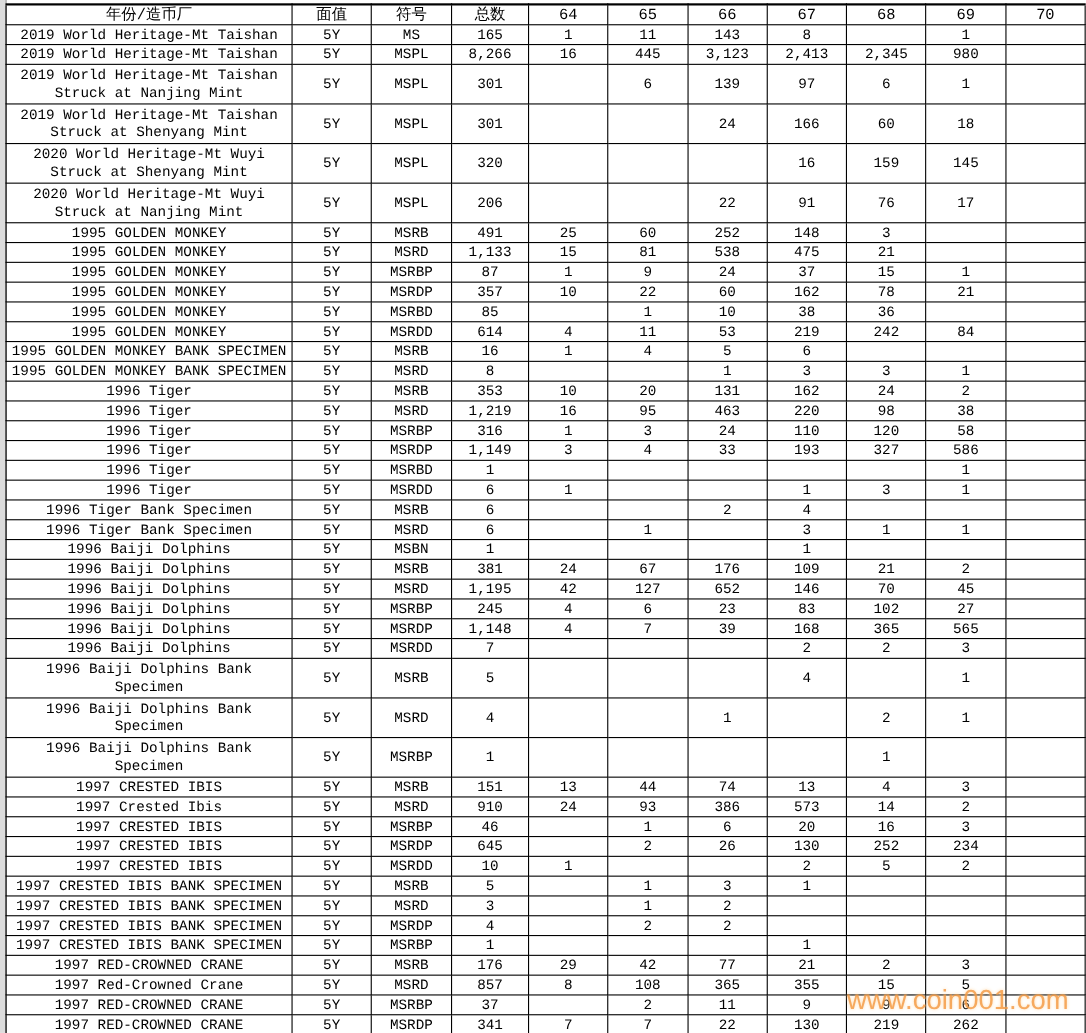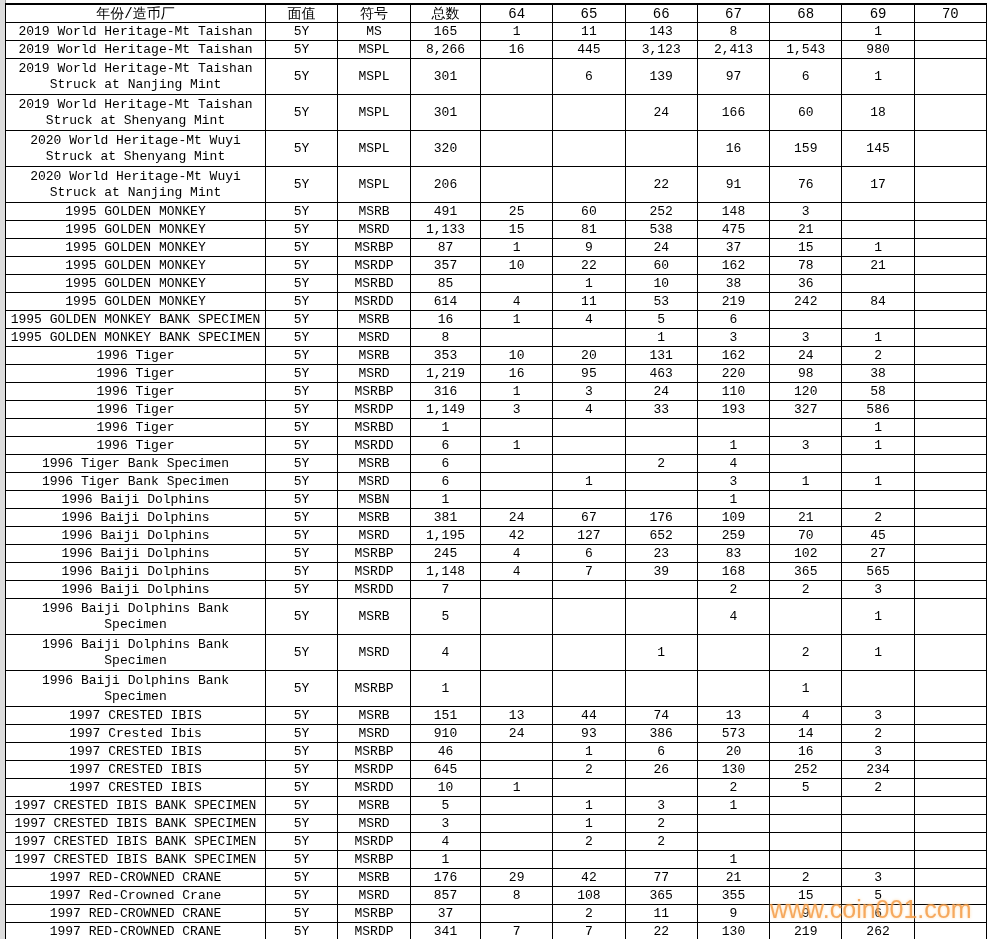--- a/index.html
+++ b/index.html
@@ -111,21 +111,21 @@
       </tr>
       <tr>
         <td>2019 World Heritage-Mt Taishan</td>
         <td>5Y</td>
         <td>MSPL</td>
         <td>8,266</td>
         <td>16</td>
         <td>445</td>
         <td>3,123</td>
         <td>2,413</td>
-        <td>1,543</td>
+        <td>2,345</td>
         <td>980</td>
         <td></td>
       </tr>
       <tr class="tall">
         <td>2019 World Heritage-Mt Taishan
 Struck at Nanjing Mint</td>
         <td>5Y</td>
         <td>MSPL</td>
         <td>301</td>
         <td></td>
@@ -413,21 +413,21 @@
         <td></td>
       </tr>
       <tr>
         <td>1996 Baiji Dolphins</td>
         <td>5Y</td>
         <td>MSRD</td>
         <td>1,195</td>
         <td>42</td>
         <td>127</td>
         <td>652</td>
-        <td>259</td>
+        <td>146</td>
         <td>70</td>
         <td>45</td>
         <td></td>
       </tr>
       <tr>
         <td>1996 Baiji Dolphins</td>
         <td>5Y</td>
         <td>MSRBP</td>
         <td>245</td>
         <td>4</td>

